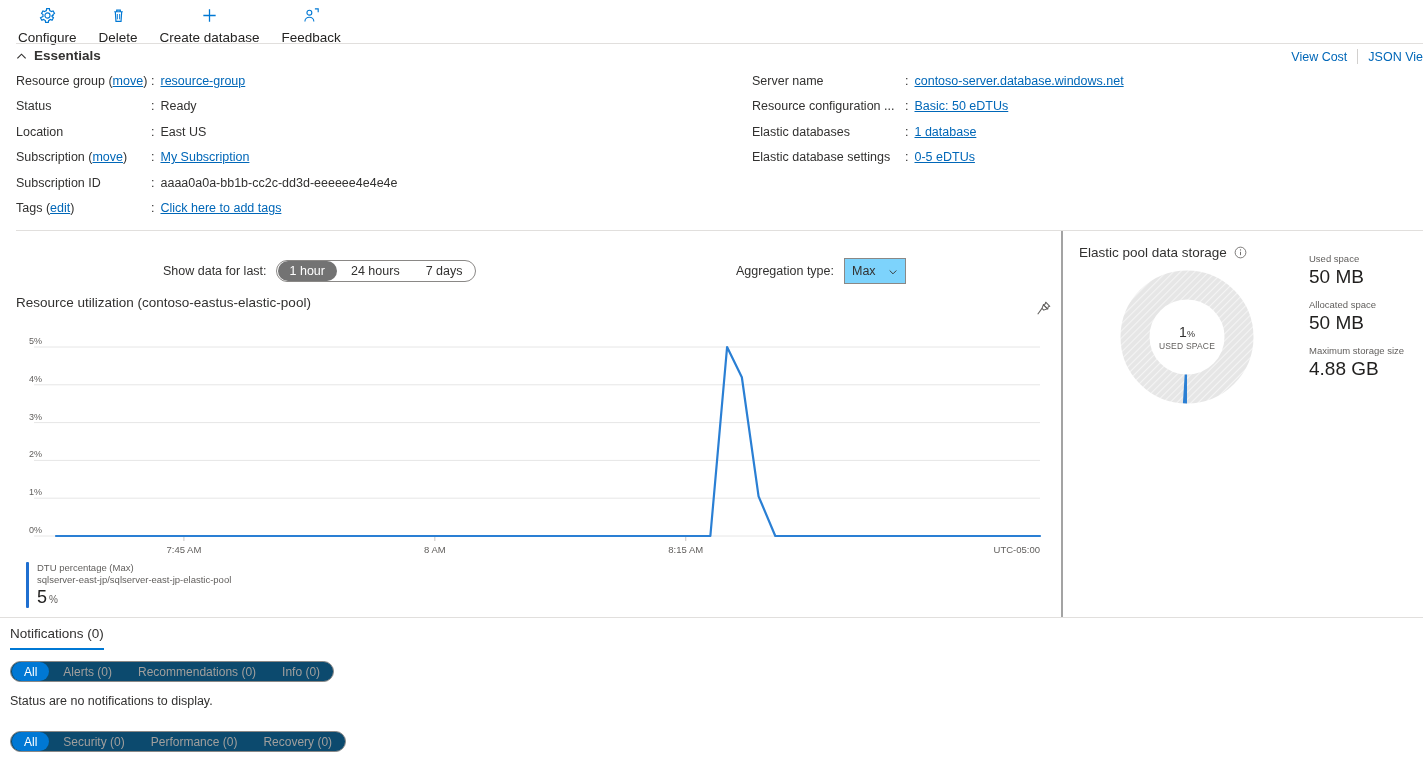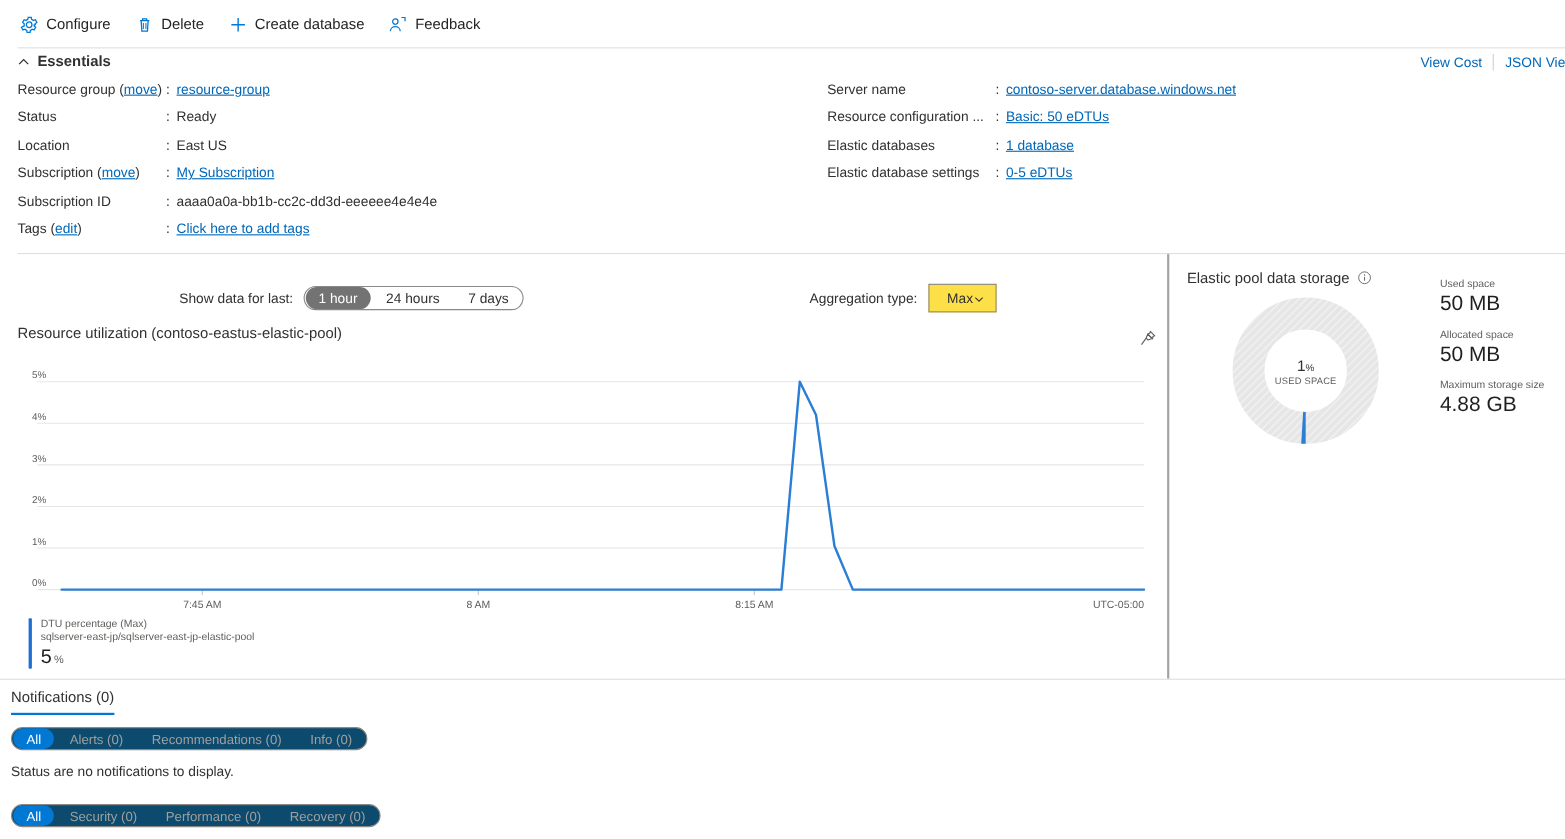--- a/index.html
+++ b/index.html
@@ -14,21 +14,21 @@
   .page { position: relative; width: 1423px; height: 763px; }
 
   
   .cmdbar {
     position: absolute; top: 0; left: 0; width: 1423px; height: 44px;
     display: flex; align-items: center; padding-left: 16px; gap: 0;
   }
   .cmd {
     display: flex; align-items: center; gap: 7px;
     height: 30px; padding: 0 10px 0 2px; margin-right: 10px;
-    font-size: 13.5px; color: #252423; cursor: pointer; white-space: nowrap;
+    font-size: 13.5px; color: #252423; cursor: pointer; white-space: nowrap; flex-direction: column;
   }
   .cmd .ic { width: 17px; height: 17px; display: block; flex: none; }
   .cmd .lbl { line-height: 1; }
 
   .cmd-sep {
     position: absolute; left: 16px; top: 43px; width: 1407px; height: 1px;
     background: #e1dfdd;
   }
 
   
@@ -84,22 +84,22 @@
     font-size: 12.5px; border-radius: 11px; margin: 0 1px; cursor: pointer; color: #323130;
   }
   .pill.active { background: #737373; color: #fff; }
 
   .aggrow {
     position: absolute; left: 736px; top: 27px;
     display: flex; align-items: center; font-size: 12.5px; color: #323130;
   }
   .selbox {
     margin-left: 10px; width: 62px; height: 26px; border: 1px solid #8a8886;
-    background: #fde047; display: flex; align-items: center; justify-content: space-between;
-    padding: 0 16px; font-size: 12.5px; cursor: pointer; color: #323130;
+    background: #7dd3fc; display: flex; align-items: center; justify-content: space-between;
+    padding: 0 7px; font-size: 12.5px; cursor: pointer; color: #323130;
   }
   .selbox .caret { width: 10px; height: 10px; display: block; }
 
   .chart-title {
     position: absolute; left: 16px; top: 64px; font-size: 13.5px; color: #323130;
   }
   .pin-btn {
     position: absolute; left: 1030px; top: 66px; width: 26px; height: 26px;
     display: flex; align-items: center; justify-content: center; cursor: pointer;
   }

